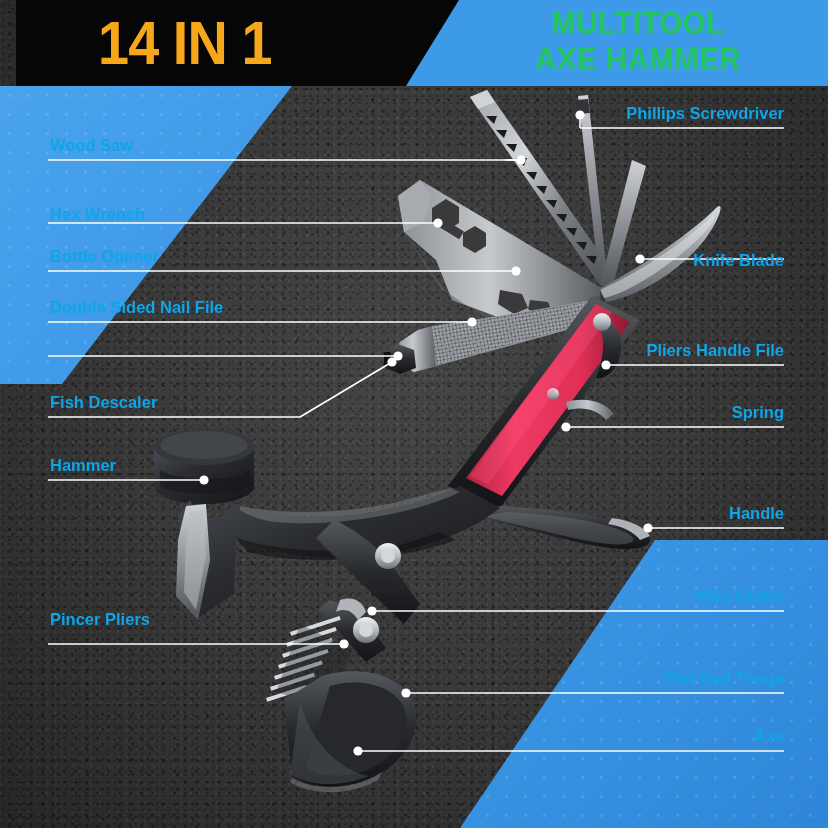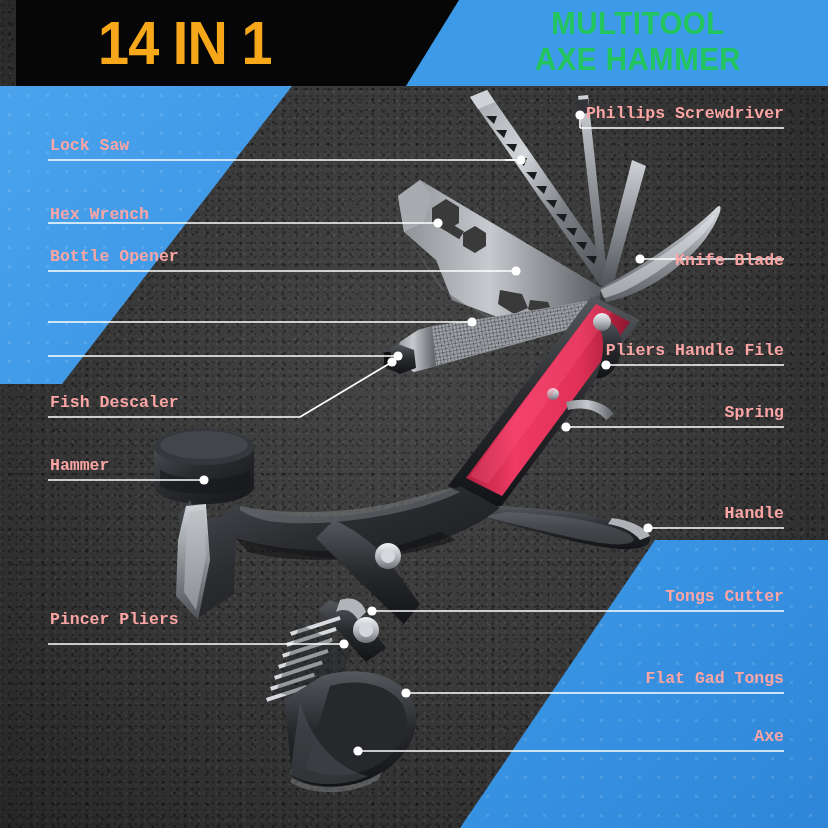--- a/index.html
+++ b/index.html
@@ -66,21 +66,21 @@
   .wedge-dots{
     position:absolute;inset:0;
     background-image:radial-gradient(circle, rgba(255,255,255,.13) 0 1.3px, transparent 1.9px);
     background-size:19px 19px;
   }
 
   
   .product{position:absolute;left:0;top:0;width:828px;height:828px;}
 
   
-  .lbl{position:absolute;color:#fca5a5;font-weight:bold;font-size:16.5px;white-space:nowrap;font-family:Liberation Mono, monospace;}
+  .lbl{position:absolute;color:#0ea5e9;font-weight:bold;font-size:16.5px;white-space:nowrap;}
   .lbl.left{left:50px;}
   .lbl.right{right:44px;text-align:right;}
 </style>
 </head>
 <body>
 
 <div id="page">
 
   <div class="bg-base"></div>
   <div class="bg-grain"></div>
@@ -340,29 +340,30 @@
       <circle cx="640" cy="259" r="4.6"></circle>
       <circle cx="606" cy="365" r="4.6"></circle>
       <circle cx="566" cy="427" r="4.6"></circle>
       <circle cx="648" cy="528" r="4.6"></circle>
       <circle cx="372" cy="611" r="4.6"></circle>
       <circle cx="406" cy="693" r="4.6"></circle>
       <circle cx="358" cy="751" r="4.6"></circle>
     </g>
   </svg>
 
-  <div class="lbl left" style="top:136px">Lock Saw</div>
+  <div class="lbl left" style="top:136px">Wood Saw</div>
   <div class="lbl left" style="top:205px">Hex Wrench</div>
   <div class="lbl left" style="top:247px">Bottle Opener</div>
+  <div class="lbl left" style="top:298px">Double Sided Nail File</div>
   <div class="lbl left" style="top:393px">Fish Descaler</div>
   <div class="lbl left" style="top:456px">Hammer</div>
   <div class="lbl left" style="top:610px">Pincer Pliers</div>
 
   <div class="lbl right" style="top:104px">Phillips Screwdriver</div>
   <div class="lbl right" style="top:251px">Knife Blade</div>
   <div class="lbl right" style="top:341px">Pliers Handle File</div>
   <div class="lbl right" style="top:403px">Spring</div>
   <div class="lbl right" style="top:504px">Handle</div>
-  <div class="lbl right" style="top:587px">Tongs Cutter</div>
+  <div class="lbl right" style="top:587px">Wire Cutter</div>
   <div class="lbl right" style="top:669px">Flat Gad Tongs</div>
   <div class="lbl right" style="top:727px">Axe</div>
 
 </div>
 
 </body></html>

